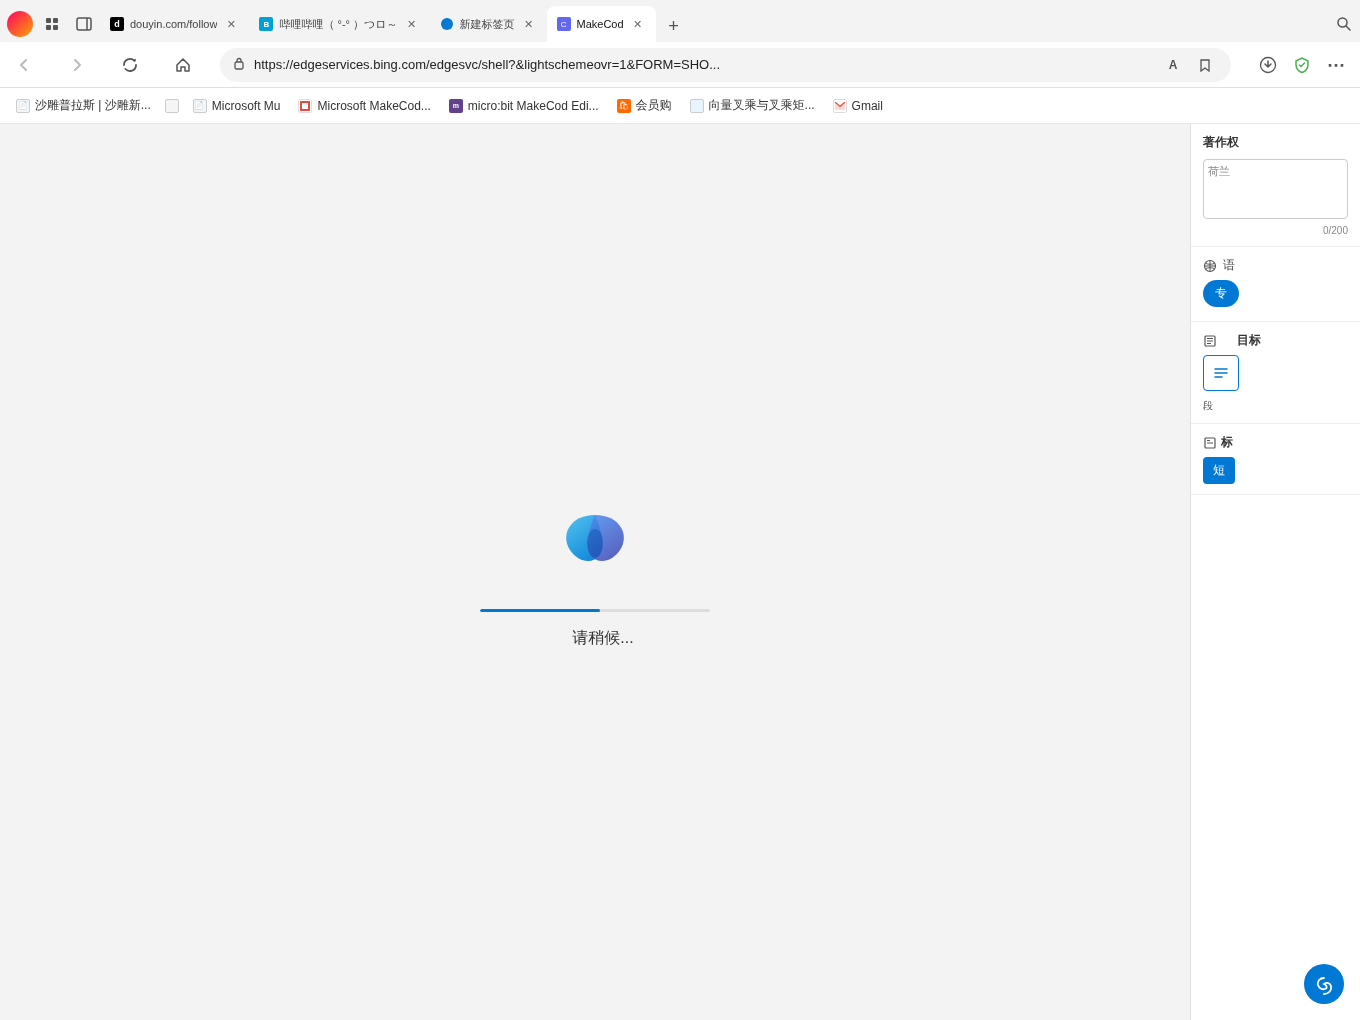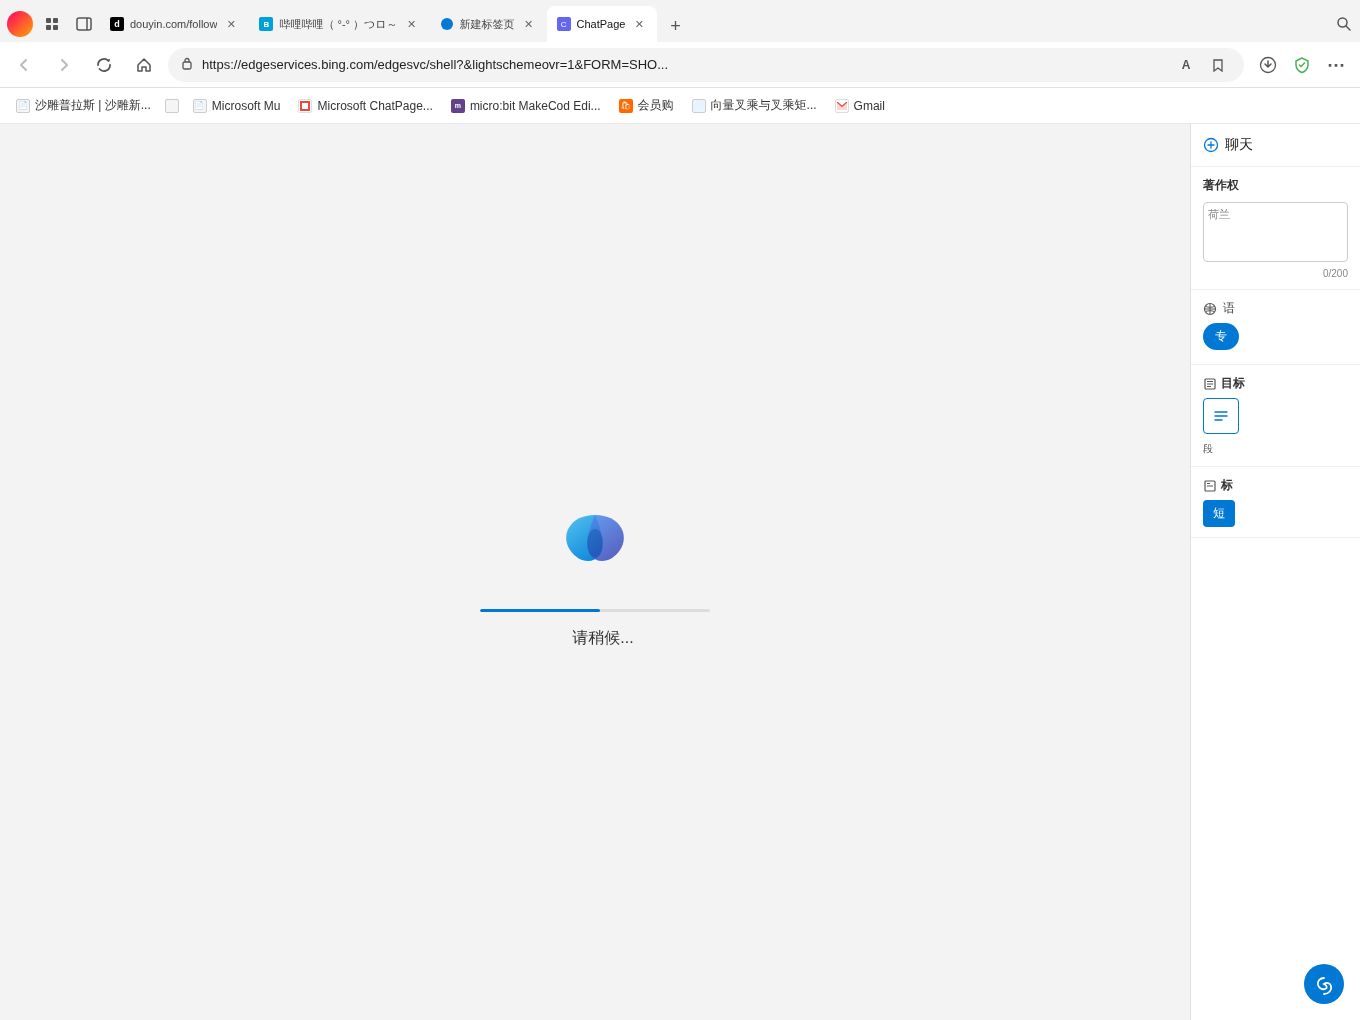--- a/index.html
+++ b/index.html
@@ -64,21 +64,21 @@
       cursor: pointer;
     }
 
     
     .browser-controls {
       display: flex;
       align-items: center;
       background: #ffffff;
       height: 46px;
       padding: 0 8px;
-      gap: 8px;
+      gap: 21px;
       border-bottom: 1px solid #e0e0e0;
     }
     .ctrl-btn {
       width: 32px;
       height: 32px;
       border-radius: 50%;
       display: flex;
       align-items: center;
       justify-content: center;
       cursor: pointer;
@@ -397,21 +397,21 @@
           </svg>
         </div>
         <span class="tab-title">新建标签页</span>
         <div class="tab-close">✕</div>
       </div>
 
       <div class="tab active" style="max-width:160px;">
         <div class="tab-favicon" style="width:14px;height:14px;background:#6366f1;border-radius:2px;display:flex;align-items:center;justify-content:center;">
           <span style="color:#fff;font-size:8px;">C</span>
         </div>
-        <span class="tab-title">ChatPage</span>
+        <span class="tab-title">MakeCod</span>
         <div class="tab-close">✕</div>
       </div>
 
       <div class="ctrl-btn" style="margin-left:2px;font-size:18px;color:#555;">+</div>
     </div>
 
     <div class="ctrl-btn" style="margin-left:auto;">
       <svg width="16" height="16" viewBox="0 0 16 16" fill="none">
         <circle cx="6.5" cy="6.5" r="4.5" stroke="#555" stroke-width="1.5"></circle>
         <line x1="10" y1="10" x2="14" y2="14" stroke="#555" stroke-width="1.5" stroke-linecap="round"></line>
@@ -490,21 +490,21 @@
       <div style="width:14px;height:14px;background:#f5f5f5;border:1px solid #ccc;border-radius:2px;display:flex;align-items:center;justify-content:center;font-size:8px;">📄</div>
       <span>Microsoft Mu</span>
     </div>
     <div class="bookmark-item">
       <div style="width:14px;height:14px;background:#fff;border:1px solid #e0e0e0;border-radius:2px;display:flex;align-items:center;justify-content:center;">
         <svg width="10" height="10" viewBox="0 0 10 10">
             <rect width="10" height="10" fill="#e94b3c"></rect>
             <rect x="2" y="2" width="6" height="6" fill="#fff"></rect>
           </svg>
       </div>
-      <span>Microsoft ChatPage...</span>
+      <span>Microsoft MakeCod...</span>
     </div>
     <div class="bookmark-item">
       <div style="width:14px;height:14px;background:#62428a;border-radius:2px;display:flex;align-items:center;justify-content:center;">
         <span style="color:#fff;font-size:7px;font-weight:bold;">m</span>
       </div>
       <span>micro:bit MakeCod Edi...</span>
     </div>
     <div class="bookmark-item">
       <div style="width:14px;height:14px;background:#ff6900;border-radius:2px;display:flex;align-items:center;justify-content:center;">
         <span style="color:#fff;font-size:8px;">🛍</span>
@@ -554,50 +554,41 @@
 
       <div class="progress-container">
         <div class="progress-fill" style="width:52%;"></div>
       </div>
 
       <div class="loading-text">请稍候...</div>
     </div>
 
     <div class="right-sidebar">
 
-      <div class="sidebar-top">
-        <div class="sidebar-chat-label">
-          <svg width="16" height="16" viewBox="0 0 16 16" fill="none">
-            <circle cx="8" cy="8" r="6.5" stroke="#0078d4" stroke-width="1.3"></circle>
-            <path d="M5 8h6M8 5v6" stroke="#0078d4" stroke-width="1.3" stroke-linecap="round"></path>
-          </svg>
-          <span>聊天</span>
-        </div>
-      </div>
 
       <div class="sidebar-section">
         <div class="sidebar-section-title">著作权</div>
         <textarea class="sidebar-textarea" placeholder="荷兰" style="">荷兰</textarea>
         <div class="sidebar-counter">0/200</div>
       </div>
 
       <div class="sidebar-section">
         <div style="display:flex;align-items:center;gap:6px;margin-bottom:6px;">
           <svg width="14" height="14" viewBox="0 0 14 14" fill="none">
             <circle cx="7" cy="7" r="5.5" stroke="#555" stroke-width="1.2"></circle>
             <path d="M7 2v10M2 7h10" stroke="#555" stroke-width="1"></path>
             <path d="M3 4.5C4.5 5.5 9.5 5.5 11 4.5M3 9.5C4.5 8.5 9.5 8.5 11 9.5" stroke="#555" stroke-width="1"></path>
           </svg>
           <span style="font-size:12px;color:#444;">语</span>
         </div>
         <button class="sidebar-btn-blue">专</button>
       </div>
 
       <div class="sidebar-section">
-        <div style="display:flex;align-items:center;gap:4px;margin-bottom:6px;">
+        <div style="display:flex;align-items:center;gap:20px;margin-bottom:6px;">
           <svg width="14" height="14" viewBox="0 0 14 14" fill="none">
             <rect x="2" y="2" width="10" height="10" rx="1" stroke="#555" stroke-width="1.2"></rect>
             <path d="M4 7h6M4 4.5h6M4 9.5h4" stroke="#555" stroke-width="1"></path>
           </svg>
           <span style="font-size:12px;font-weight:600;color:#333;">目标</span>
         </div>
         
         <div class="sidebar-icon-btn">
           <svg width="18" height="18" viewBox="0 0 18 18" fill="none">
             <path d="M3 5H15M3 9H15M3 13H10" stroke="#0078d4" stroke-width="1.5" stroke-linecap="round"></path>

